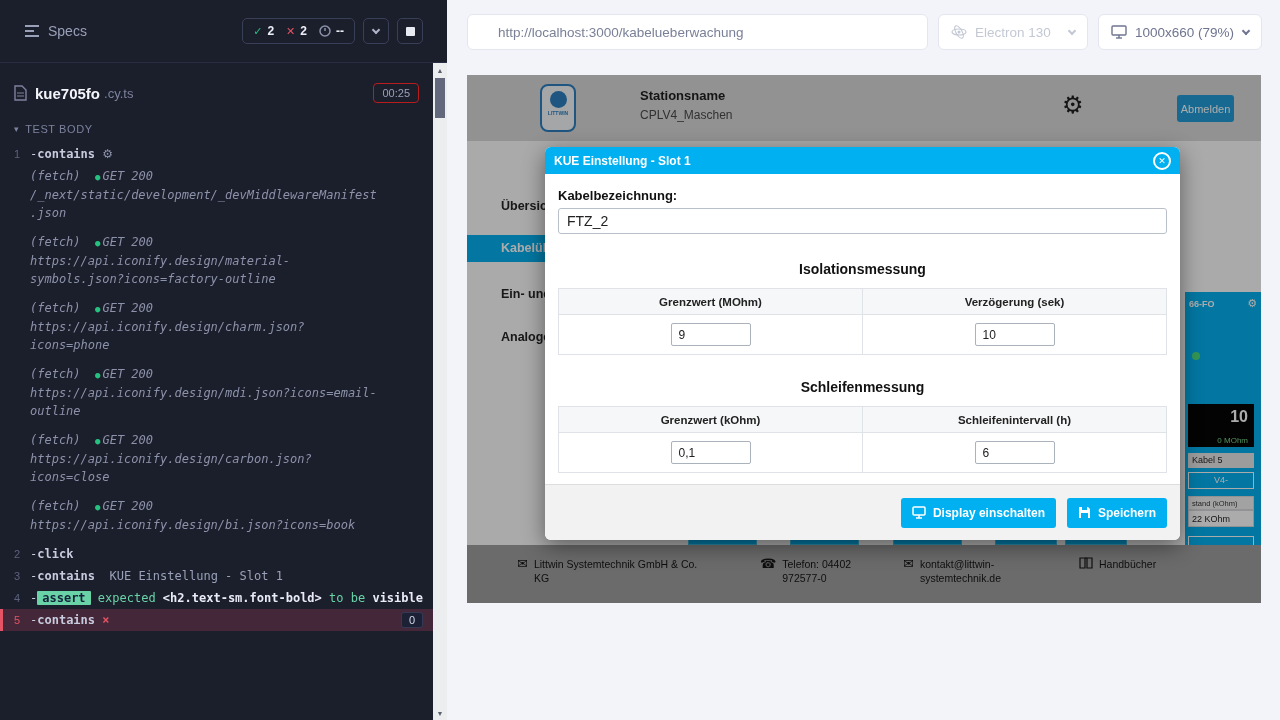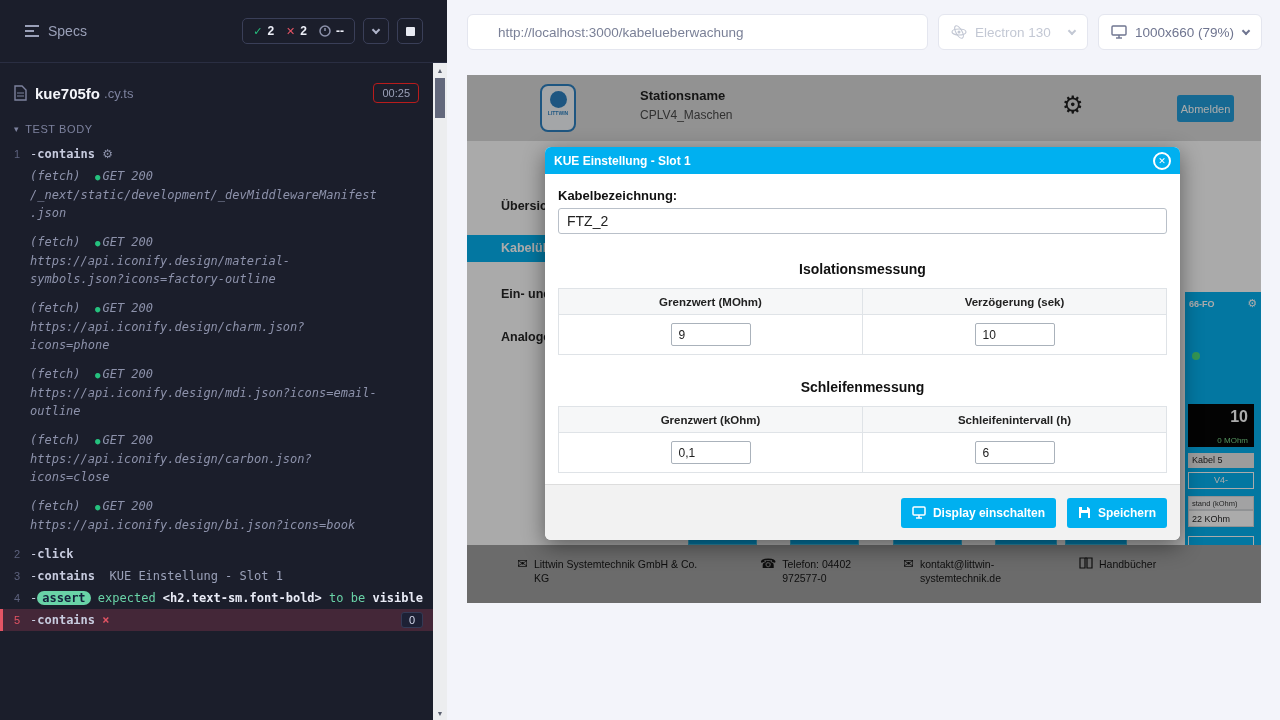--- a/index.html
+++ b/index.html
@@ -35,21 +35,21 @@
   .cmd-num { width:30px; flex-shrink:0; text-align:right; padding-right:10px; color:#5d627e; font-size:11px; padding-top:3px; }
   .cmd-body { flex:1; font-family:"DejaVu Sans Mono",monospace; font-size:12px; line-height:18px; color:#c7cbde; padding-right:10px; }
   .dash::before { content:"-"; }
   .cmd-method { font-weight:bold; }
   .cmd-msg { color:#9aa0b8; }
   .gear-sub { color:#8d92ab; font-family:"DejaVu Sans",sans-serif; }
   .fetch-row { margin-bottom:7px; }
   .fetch { color:#8d92ab; font-style:italic; }
   .fetch .dot { color:#25c17e; font-style:normal; font-size:9px; margin-right:2px; }
   .fetch-url { max-width:352px; overflow-wrap:anywhere; }
-  .assert-pill { background:#69d3a7; color:#14213b; font-weight:bold; padding:0 5px; border-radius:7px; }
+  .assert-pill { background:#69d3a7; color:#14213b; font-weight:bold; padding:0 5px; border-radius:1px; }
   .a-green { color:#69d3a7; }
   .a-bold { color:#e9ebf6; font-weight:bold; }
   .cmd-row.failed { background:#442738; border-left:3px solid #e45464; }
   .cmd-row.failed .cmd-num { width:27px; color:#e45464; }
   .fail-x { color:#e45464; font-weight:bold; }
   .count-badge { align-self:center; margin-right:10px; background:#1d2135; border:1px solid #343a55; color:#d3d7ea; font-size:11px; border-radius:3px; padding:1px 7px; }
 
   .rep-scroll { width:14px; background:#ecedef; position:relative; }
   .sb-arrow { position:absolute; left:0; width:14px; height:14px; display:flex; align-items:center; justify-content:center; font-size:7px; color:#5a5f6e; }
   .sb-arrow.up { top:0; } .sb-arrow.down { bottom:0; }

